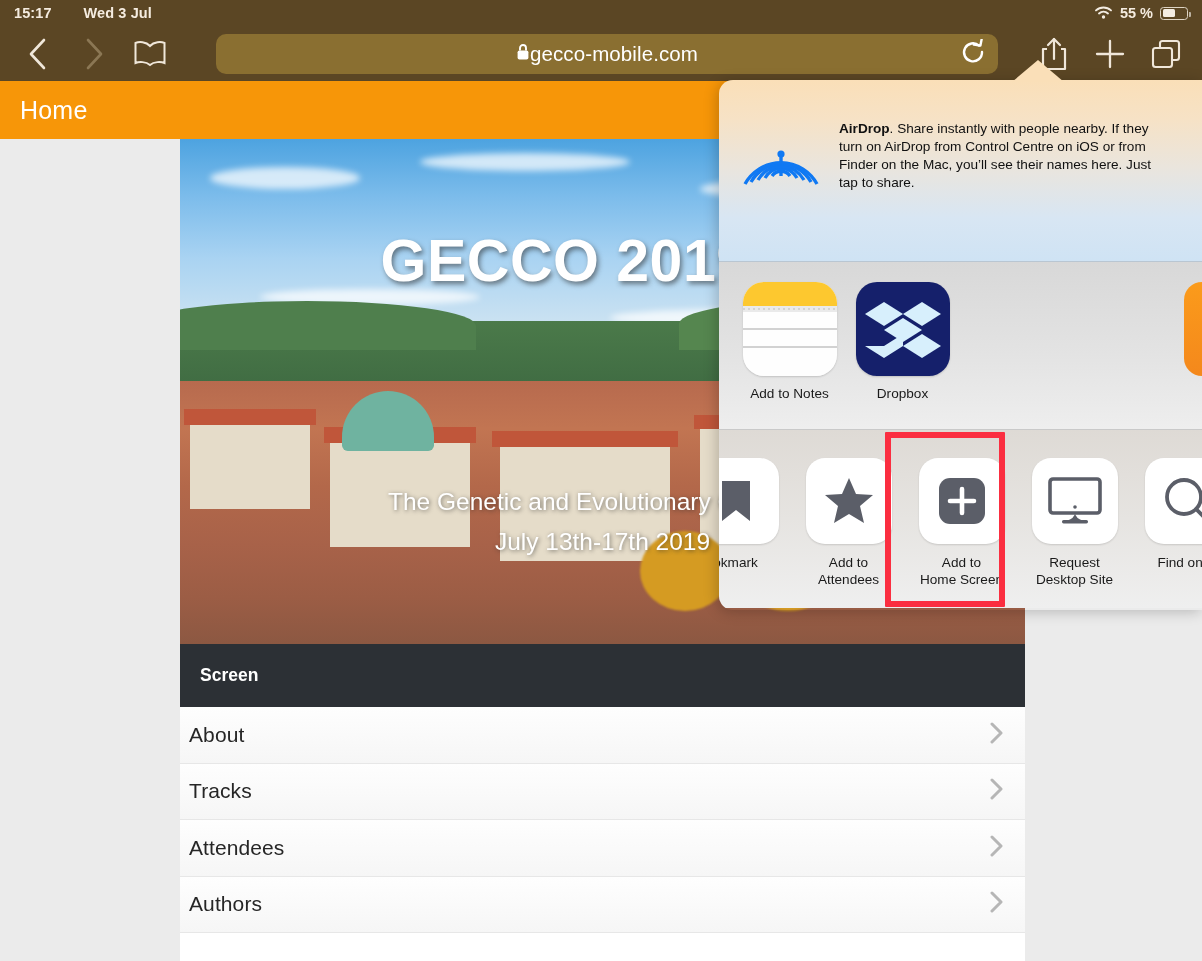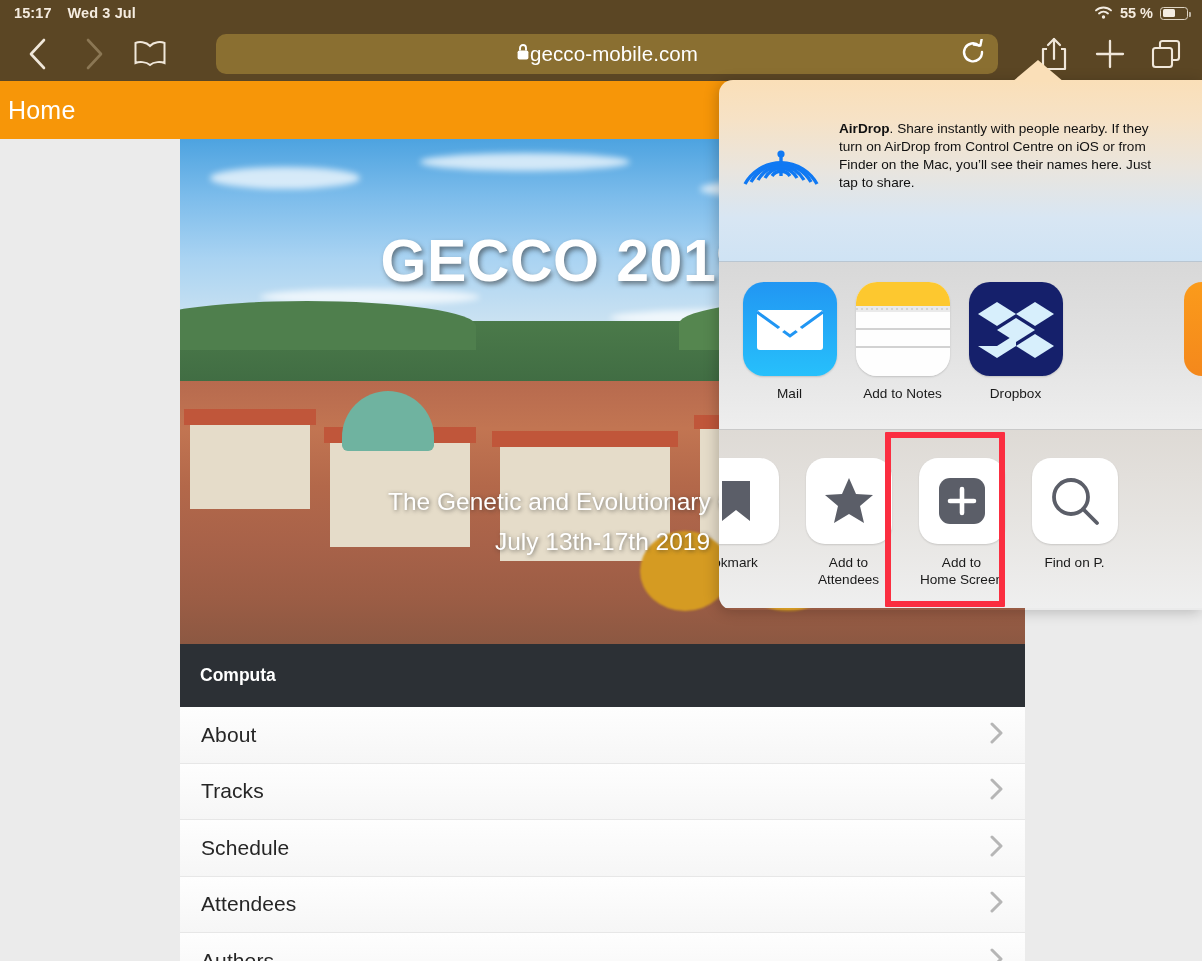--- a/index.html
+++ b/index.html
@@ -15,21 +15,21 @@
   .safari-chrome {
     position: absolute; top: 0; left: 0; width: 1202px; height: 81px;
     background: #5b4624;
     z-index: 30;
   }
   .statusbar {
     position: absolute; top: 0; left: 0; width: 1202px; height: 26px;
     display: flex; align-items: center; padding: 0 14px;
     color: #f5ece0; font-size: 14.5px; font-weight: 600;
   }
-  .sb-time { margin-right: 16px; letter-spacing: .1px; }
+  .sb-time { margin-right: 32px; letter-spacing: .1px; }
   .sb-date { letter-spacing: .1px; }
   .sb-right { margin-left: auto; display: flex; align-items: center; gap: 7px; }
   .wifi-icon { display:block; }
   .sb-batt-pct { font-size: 14.5px; font-weight: 600; }
   .batt-shell {
     width: 28px; height: 13px; border: 1.6px solid #ddd3c3; border-radius: 3.5px;
     position: relative; display: flex; align-items: center; padding: 1.5px;
   }
   .batt-shell::after {
     content:""; position:absolute; right:-4px; top:4px; width:2.4px; height:5px;
@@ -56,21 +56,21 @@
   .reload-btn { position: absolute; right: 12px; top: 50%; transform: translateY(-50%); }
   .tb-right { display: flex; align-items: center; margin-left: auto; padding-right: 8px; }
 
   
   .page {
     position: absolute; top: 81px; left: 0; width: 1202px; height: 880px;
     background: #ebebeb; overflow: hidden;
   }
   .page-header {
     height: 58px; background: #f79608; display: flex; align-items: center;
-    padding-left: 8px;
+    padding-left: 20px;
   }
   .page-header-title { color: #fff; font-size: 25px; font-weight: 500; letter-spacing: .2px; }
 
   .page-body { position: relative; width: 1202px; height: 822px; }
   .content-col {
     position: absolute; left: 180px; top: 0; width: 845px; background: #fff;
     height: 822px;
   }
   .hero {
     position: relative; height: 505px; overflow: hidden;
@@ -107,21 +107,21 @@
   }
   .welcome-bar {
     height: 63px; background: #2c3035; display: flex; align-items: center;
     padding-left: 20px;
   }
   .welcome-text { color: #fff; font-size: 17.5px; font-weight: 600; }
 
   .nav-list { background: #fff; }
   .nav-row {
     height: 56.5px; display: flex; align-items: center; position: relative;
-    padding: 0 22px 0 21px; border-bottom: 1px solid #e7e7e7;
+    padding: 0 22px 0 9px; border-bottom: 1px solid #e7e7e7;
     background: linear-gradient(to bottom,#fefefe,#f6f6f6);
   }
   .nav-row-label { font-size: 21px; color: #262626; letter-spacing: .1px; }
   .chev { margin-left: auto; }
 
   
   .share-sheet {
     position: absolute; left: 719px; top: 80px; width: 483px; height: 530px;
     border-radius: 14px 0 0 14px; overflow: hidden; z-index: 60;
     box-shadow: -2px 2px 14px rgba(0,0,0,.22);
@@ -223,42 +223,34 @@
           </div>
 
           <div class="hero-title">GECCO 2019 @</div>
           <div class="hero-sub">
             <div>The Genetic and Evolutionary Computa</div>
             <div>July 13th-17th 2019</div>
           </div>
         </div>
 
         <div class="welcome-bar">
-          <span class="welcome-text">Computa</span>
+          <span class="welcome-text">Screen</span>
         </div>
 
         <div class="nav-list">
           <div class="nav-row">
             <span class="nav-row-label">About</span>
             <span class="chev">
               <svg width="13" height="22" viewBox="0 0 13 22">
                   <polyline points="2,2 11,11 2,20" fill="none" stroke="#b6b6b6" stroke-width="3" stroke-linecap="round" stroke-linejoin="round"></polyline>
                 </svg>
             </span>
           </div>
           <div class="nav-row">
             <span class="nav-row-label">Tracks</span>
-            <span class="chev">
-              <svg width="13" height="22" viewBox="0 0 13 22">
-                  <polyline points="2,2 11,11 2,20" fill="none" stroke="#b6b6b6" stroke-width="3" stroke-linecap="round" stroke-linejoin="round"></polyline>
-                </svg>
-            </span>
-          </div>
-          <div class="nav-row">
-            <span class="nav-row-label">Schedule</span>
             <span class="chev">
               <svg width="13" height="22" viewBox="0 0 13 22">
                   <polyline points="2,2 11,11 2,20" fill="none" stroke="#b6b6b6" stroke-width="3" stroke-linecap="round" stroke-linejoin="round"></polyline>
                 </svg>
             </span>
           </div>
           <div class="nav-row">
             <span class="nav-row-label">Attendees</span>
             <span class="chev">
               <svg width="13" height="22" viewBox="0 0 13 22">
@@ -300,37 +292,20 @@
           <circle cx="40" cy="40" r="3.6" fill="#1079f3"></circle>
         </svg>
       </div>
       <div class="airdrop-text">
         <b>AirDrop</b><span>. Share instantly with people nearby. If they turn on AirDrop from Control Centre on iOS or from Finder on the Mac, you’ll see their names here. Just tap to share.</span>
       </div>
     </div>
 
     <div class="apps-row">
 
-      <div class="app-cell">
-        <div class="app-icon-wrap">
-          <svg width="94" height="94" viewBox="0 0 94 94">
-            <defs>
-                <linearGradient id="mailg" x1="0" y1="0" x2="0" y2="1">
-              <stop offset="0" stop-color="#2196f3"></stop>
-                  <stop offset="1" stop-color="#27c0fb"></stop>
-            </linearGradient>
-              </defs>
-            <rect width="94" height="94" fill="url(#mailg)"></rect>
-            <rect x="14" y="28" width="66" height="40" rx="3" fill="#fff"></rect>
-            <path d="M14 30 L47 54 L80 30" fill="none" stroke="#2196f3" stroke-width="3"></path>
-            <path d="M16 66 L40 46 M78 66 L54 46" stroke="#fff" stroke-width="5"></path>
-          </svg>
-        </div>
-        <div class="app-label">Mail</div>
-      </div>
 
 
       <div class="app-cell">
         <div class="app-icon-wrap">
           <svg width="94" height="94" viewBox="0 0 94 94">
             <rect width="94" height="94" fill="#fefefe"></rect>
             <rect width="94" height="24" fill="#fdc82f"></rect>
             <rect y="24" width="94" height="6" fill="#eaeaea"></rect>
             <g stroke="#bdbdbd" stroke-width="1" stroke-dasharray="2 3">
               <line x1="0" y1="27" x2="94" y2="27"></line>
@@ -392,20 +367,34 @@
             <rect x="2" y="2" width="46" height="46" rx="11" fill="#5b5e68"></rect>
             <path d="M25 13 v24 M13 25 h24" stroke="#fff" stroke-width="4.6" stroke-linecap="round"></path>
           </svg>
         </div>
         <div class="act-label">
           <div>Add to</div>
           <div>Home Screen</div>
         </div>
       </div>
 
+      <div class="act-cell">
+        <div class="act-icon-wrap">
+          <svg width="54" height="48" viewBox="0 0 54 48">
+            <rect x="2" y="2" width="50" height="34" rx="3" fill="none" stroke="#5b5e68" stroke-width="3.6"></rect>
+            <circle cx="27" cy="30" r="1.8" fill="#5b5e68"></circle>
+            <path d="M18 44 q9 -3 9 -8 q0 5 9 8 z" fill="#5b5e68"></path>
+            <rect x="14" y="43" width="26" height="3.4" rx="1.6" fill="#5b5e68"></rect>
+          </svg>
+        </div>
+        <div class="act-label">
+          <div>Request</div>
+          <div>Desktop Site</div>
+        </div>
+      </div>
 
       <div class="act-cell">
         <div class="act-icon-wrap">
           <svg width="52" height="52" viewBox="0 0 52 52">
             <circle cx="22" cy="22" r="17" fill="none" stroke="#5b5e68" stroke-width="3.8"></circle>
             <line x1="34" y1="34" x2="48" y2="48" stroke="#5b5e68" stroke-width="3.8" stroke-linecap="round"></line>
           </svg>
         </div>
         <div class="act-label">Find on P.</div>
       </div>

